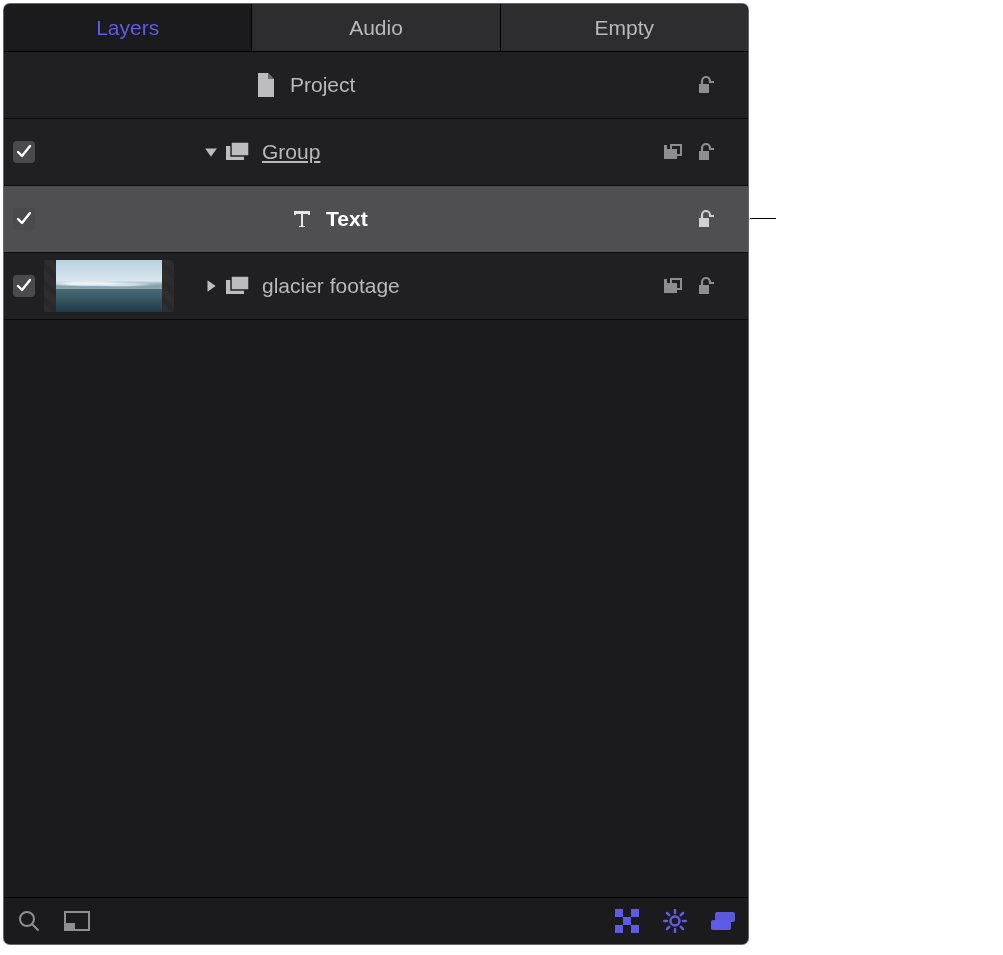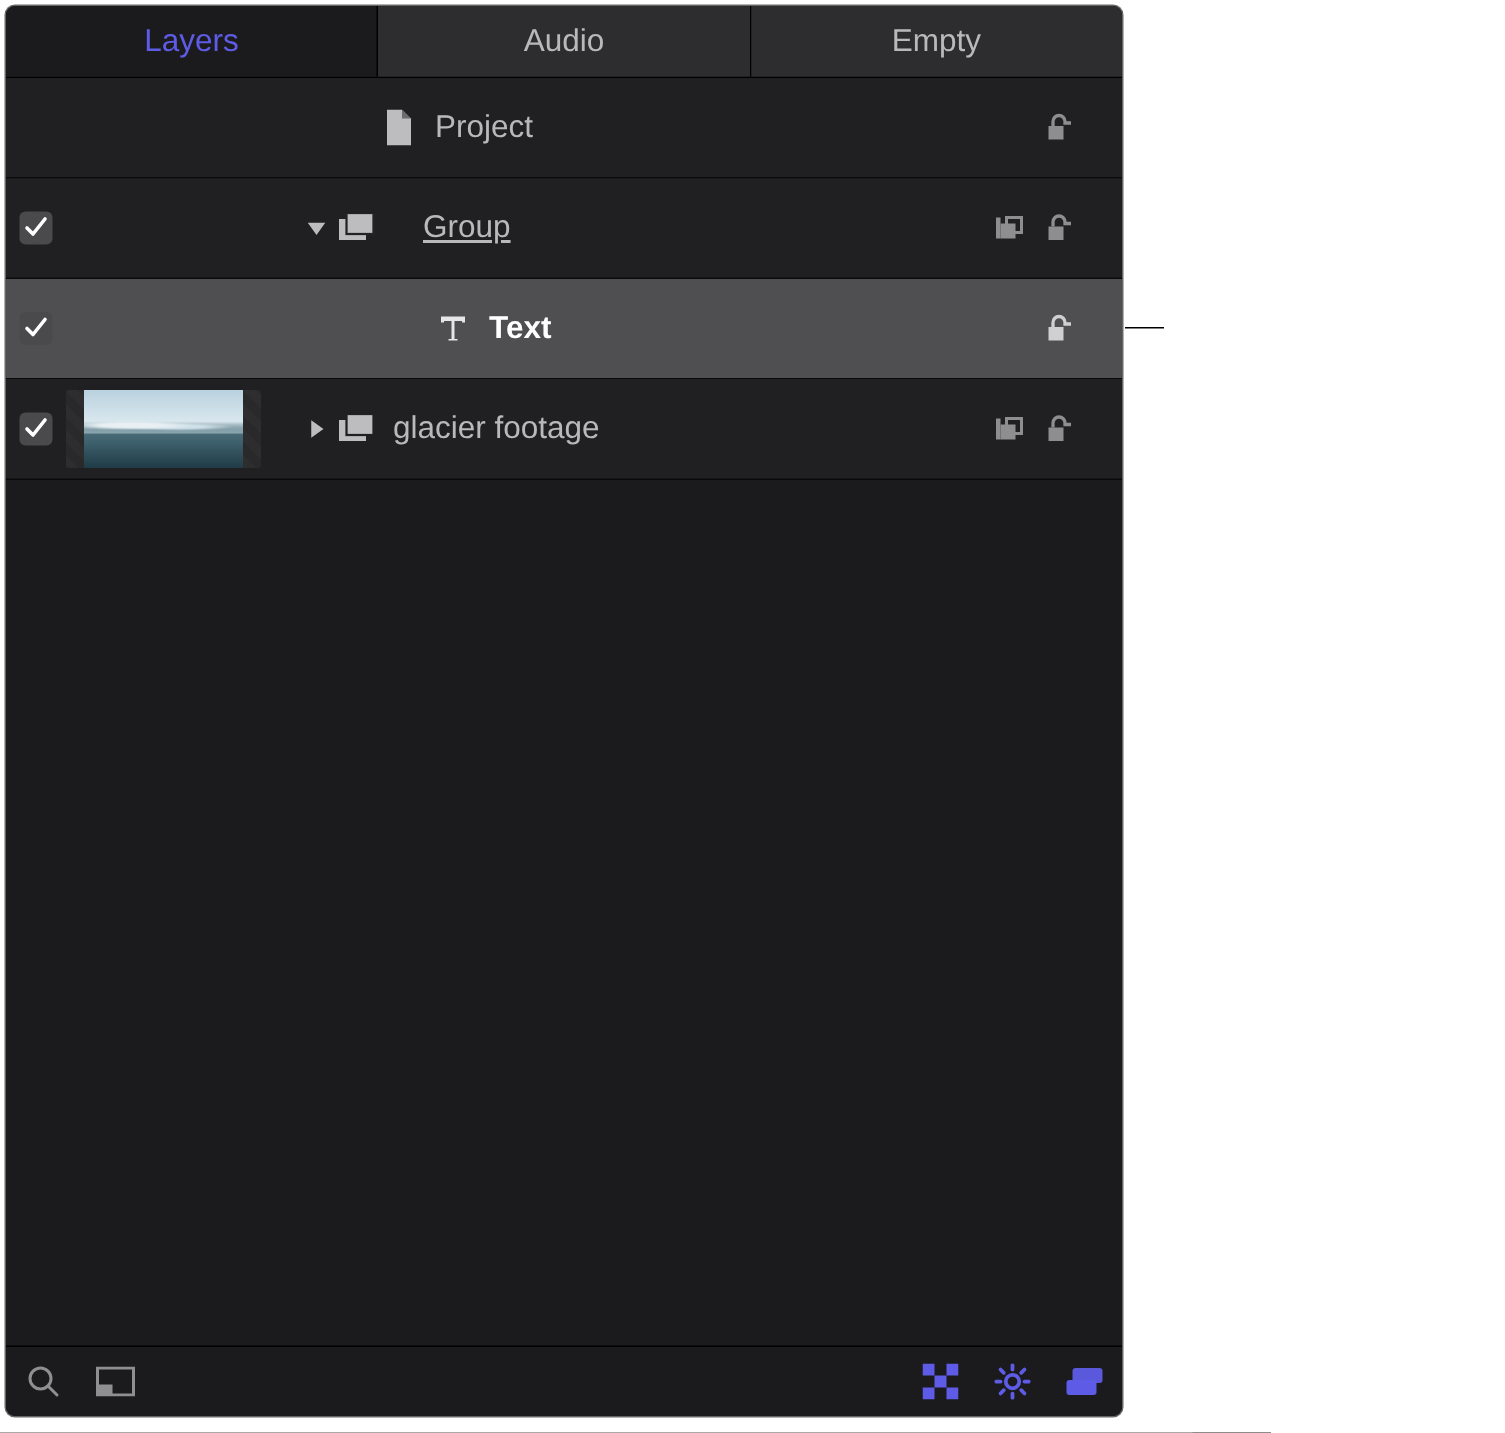--- a/index.html
+++ b/index.html
@@ -130,21 +130,21 @@
     display:flex;align-items:center;justify-content:center;
     width:24px;height:24px;margin-right:12px;flex-shrink:0;
   }
   .ricon svg{display:block;}
   .label{
     flex:1;
     color:var(--text);
     font-size:21px;
     white-space:nowrap;overflow:hidden;text-overflow:ellipsis;
   }
-  .label.under{text-decoration:underline;margin-left:20px;}
+  .label.under{text-decoration:underline;}
   .row-actions{
     display:flex;align-items:center;gap:8px;flex-shrink:0;
   }
   .ic{
     width:24px;height:24px;display:flex;align-items:center;justify-content:center;
     color:#8e8e90;
   }
   .ic svg{display:block;}
   .row.selected .ic{color:#d0d0d2;}
   

